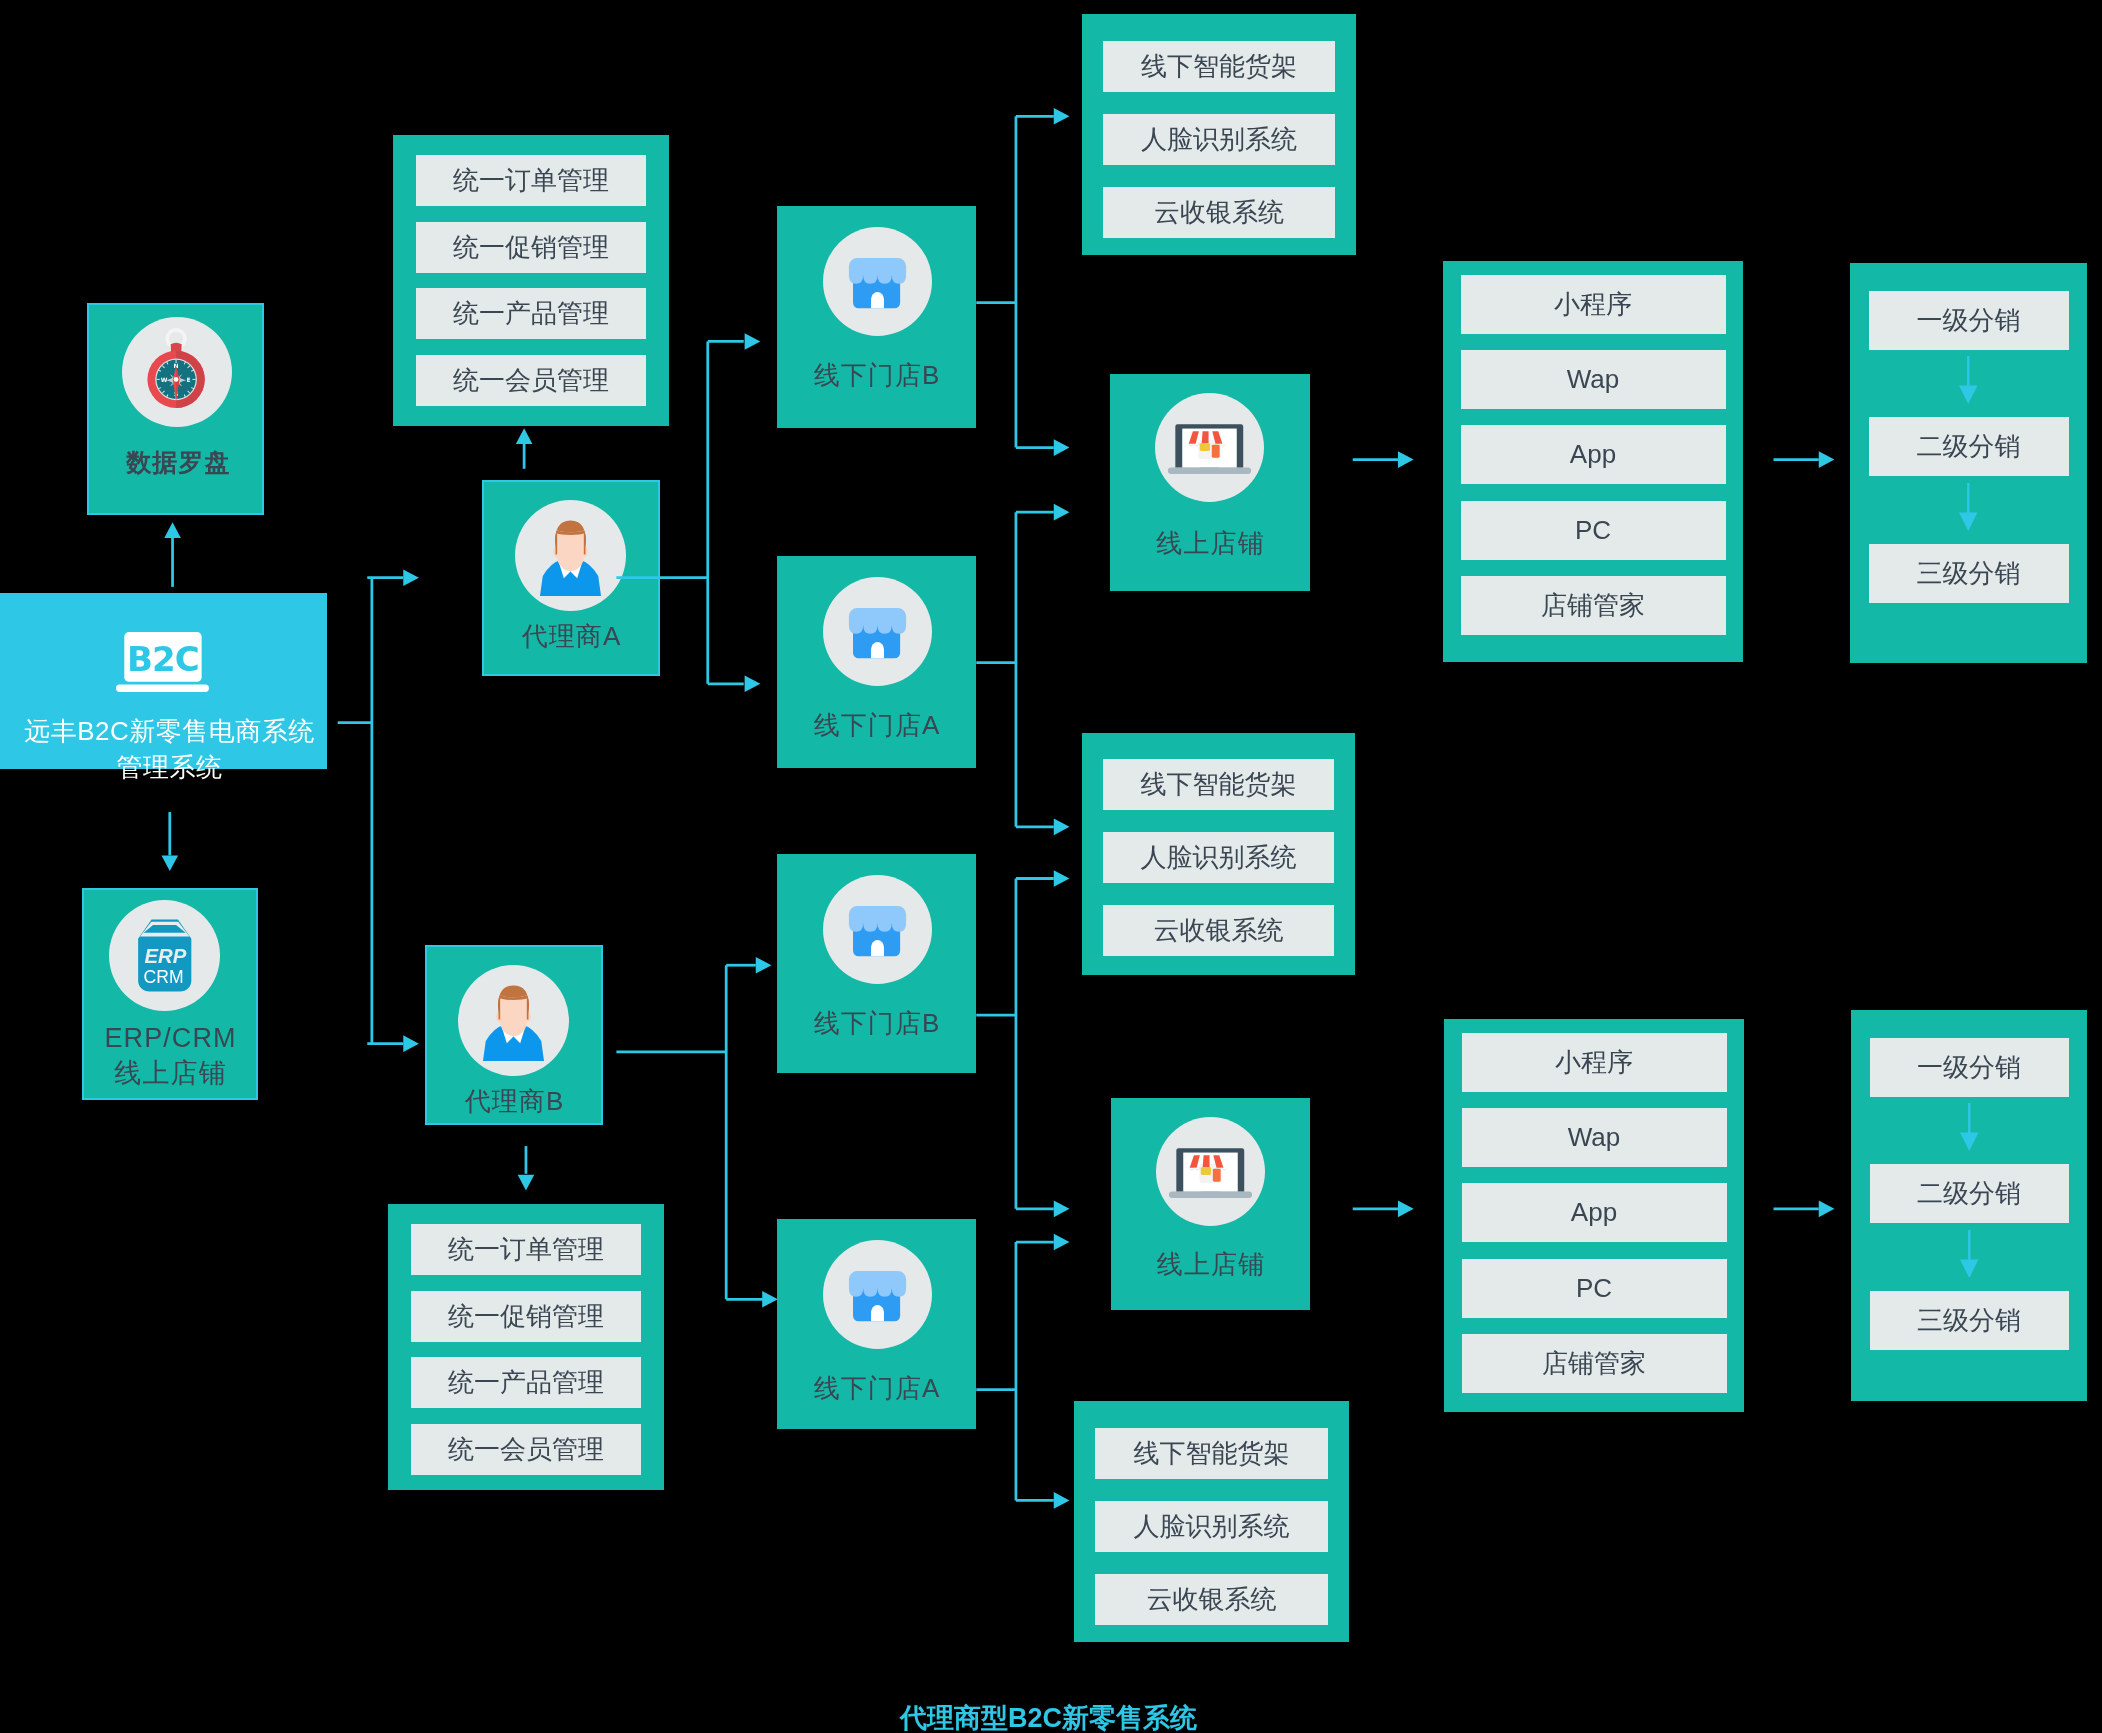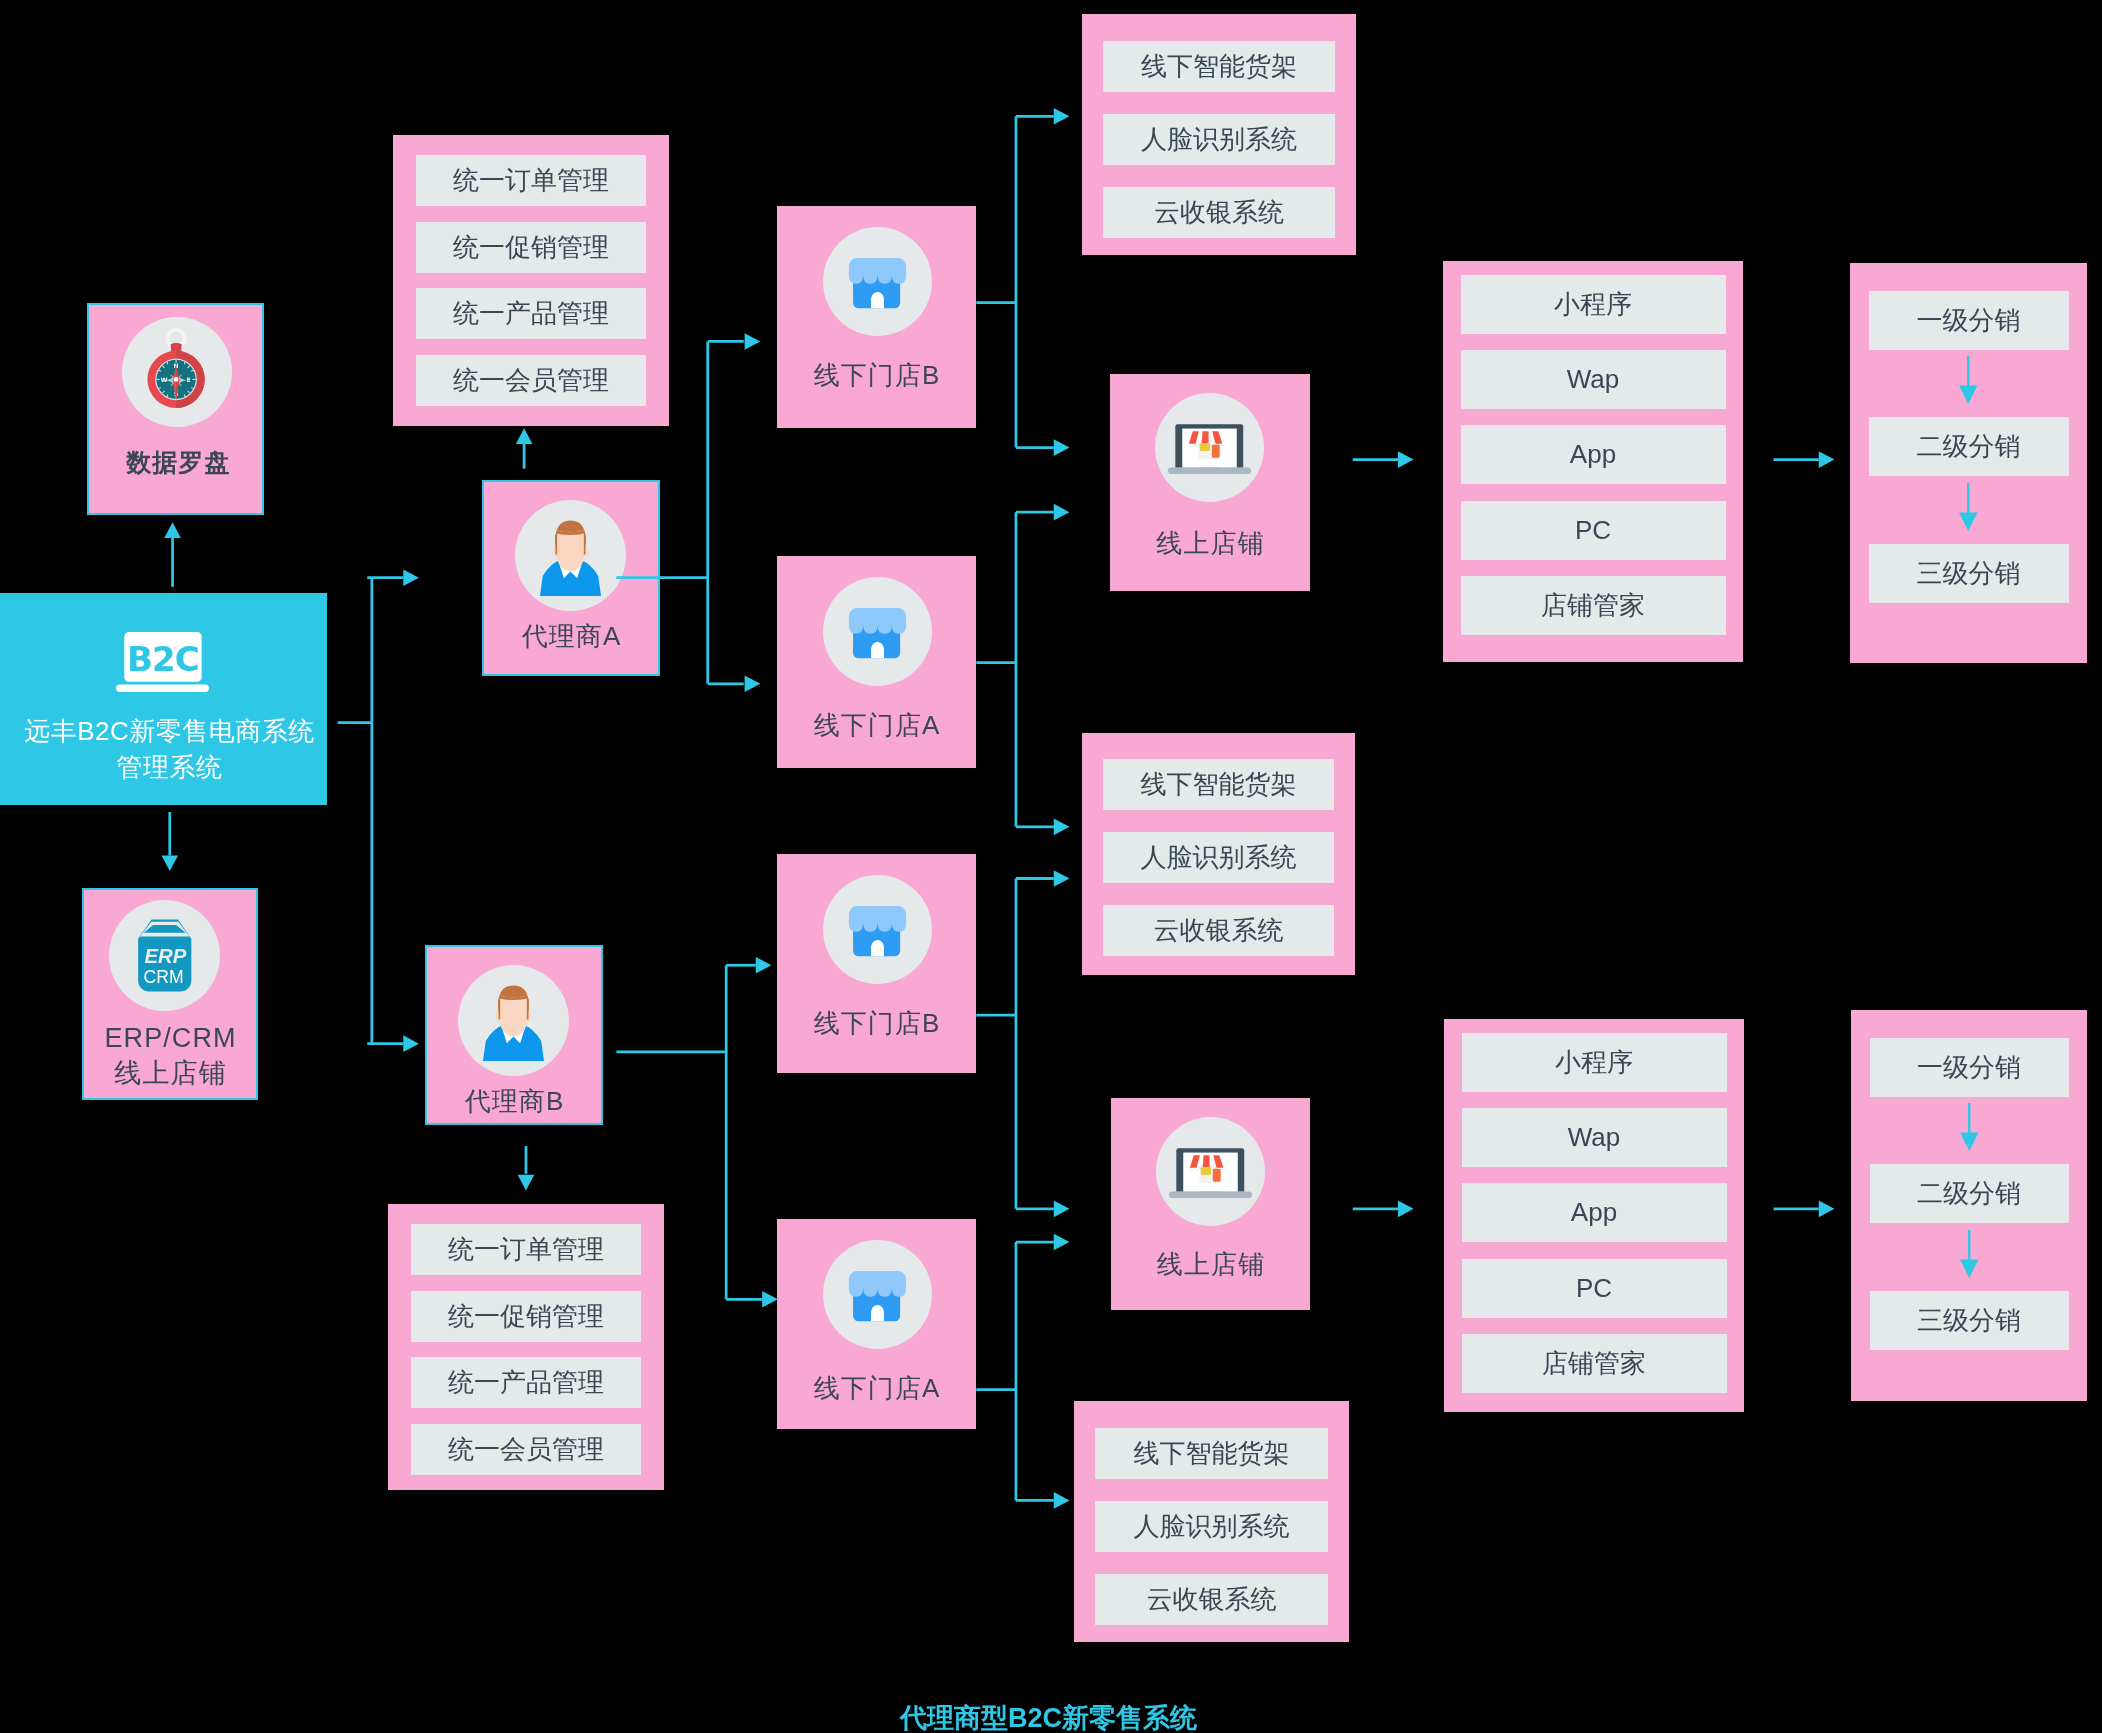--- a/index.html
+++ b/index.html
@@ -1,18 +1,18 @@
 <!DOCTYPE html>
 <html style="font-size:14.8px"><head>
 <meta charset="utf-8">
 <style>
   html,body{margin:0;padding:0;background:#000;}
   #page{position:relative;width:2102px;height:1733px;background:#000;overflow:hidden;
         font-family:"Liberation Sans","DejaVu Sans",sans-serif;}
-  .card{position:absolute;background:#f9a8d4;box-sizing:border-box;}
+  .card{position:absolute;background:#14b8a6;box-sizing:border-box;}
   .card.bordered{border:2.8px solid #2ec7e6;}
   .cardlabel{position:absolute;left:0;right:0;text-align:center;color:#3a4652;
              letter-spacing:1.1px;white-space:nowrap;text-indent:1.1px;}
   .chip{position:absolute;background:#e4e9ea;color:#3a4652;
         display:flex;align-items:center;justify-content:center;
         font-size:26px;letter-spacing:0px;white-space:nowrap;}
   .rootbox{position:absolute;background:#2ec7e6;}
   .roottitle{position:absolute;left:12px;right:0;text-align:center;color:#fff;
              font-size:26px;line-height:37px;letter-spacing:0.5px;white-space:nowrap;}
   .caption{position:absolute;text-align:center;color:#2ec7e6;
@@ -59,21 +59,21 @@
 <text x="58.5" y="86" font-size="6.5" fill="#ffffff" text-anchor="middle" font-family="'DejaVu Sans',sans-serif">S</text>
 <text x="45.5" y="70" font-size="6.5" fill="#ffffff" text-anchor="middle" font-family="'DejaVu Sans',sans-serif">W</text>
 <text x="72" y="70" font-size="6.5" fill="#ffffff" text-anchor="middle" font-family="'DejaVu Sans',sans-serif">E</text>
 <path d="M58.5 53.5 l3.6 14 -3.6 23 -3.6 -23z" fill="#e8494f"></path>
 <path d="M58.5 53.5 l3.6 14 -3.6 23z" fill="#cf4348"></path>
 <circle cx="58.5" cy="67.5" r="2.6" fill="#ffffff"></circle>
 </svg>
       </div>
   <div class="cardlabel" style="top:137px;line-height:41px;font-size:25px;left:4.6px;">数据罗盘</div>
 </div>
-<div class="rootbox" style="left:0px;top:593px;width:327px;height:212px;">
+<div class="rootbox" style="left:0px;top:593px;width:327px;height:176px;">
   <div class="icon" style="left:116px;top:39px;width:93px;height:60px;">
         <svg width="93" height="60" viewBox="0 0 101 65">
 <rect x="9" y="0" width="84" height="54" rx="5" fill="#ffffff"></rect>
 <rect x="0" y="57" width="101" height="8" rx="4" fill="#ffffff"></rect>
 <text x="51" y="42" font-size="37" fill="#2ec7e6" text-anchor="middle" font-weight="bold" font-family="'DejaVu Sans',sans-serif" letter-spacing="-1">B2C</text>
 </svg>
       </div>
   <div class="roottitle" style="top:120px;">远丰B2C新零售电商系统</div>
   <div class="roottitle" style="top:156px;">管理系统</div>
 </div>

